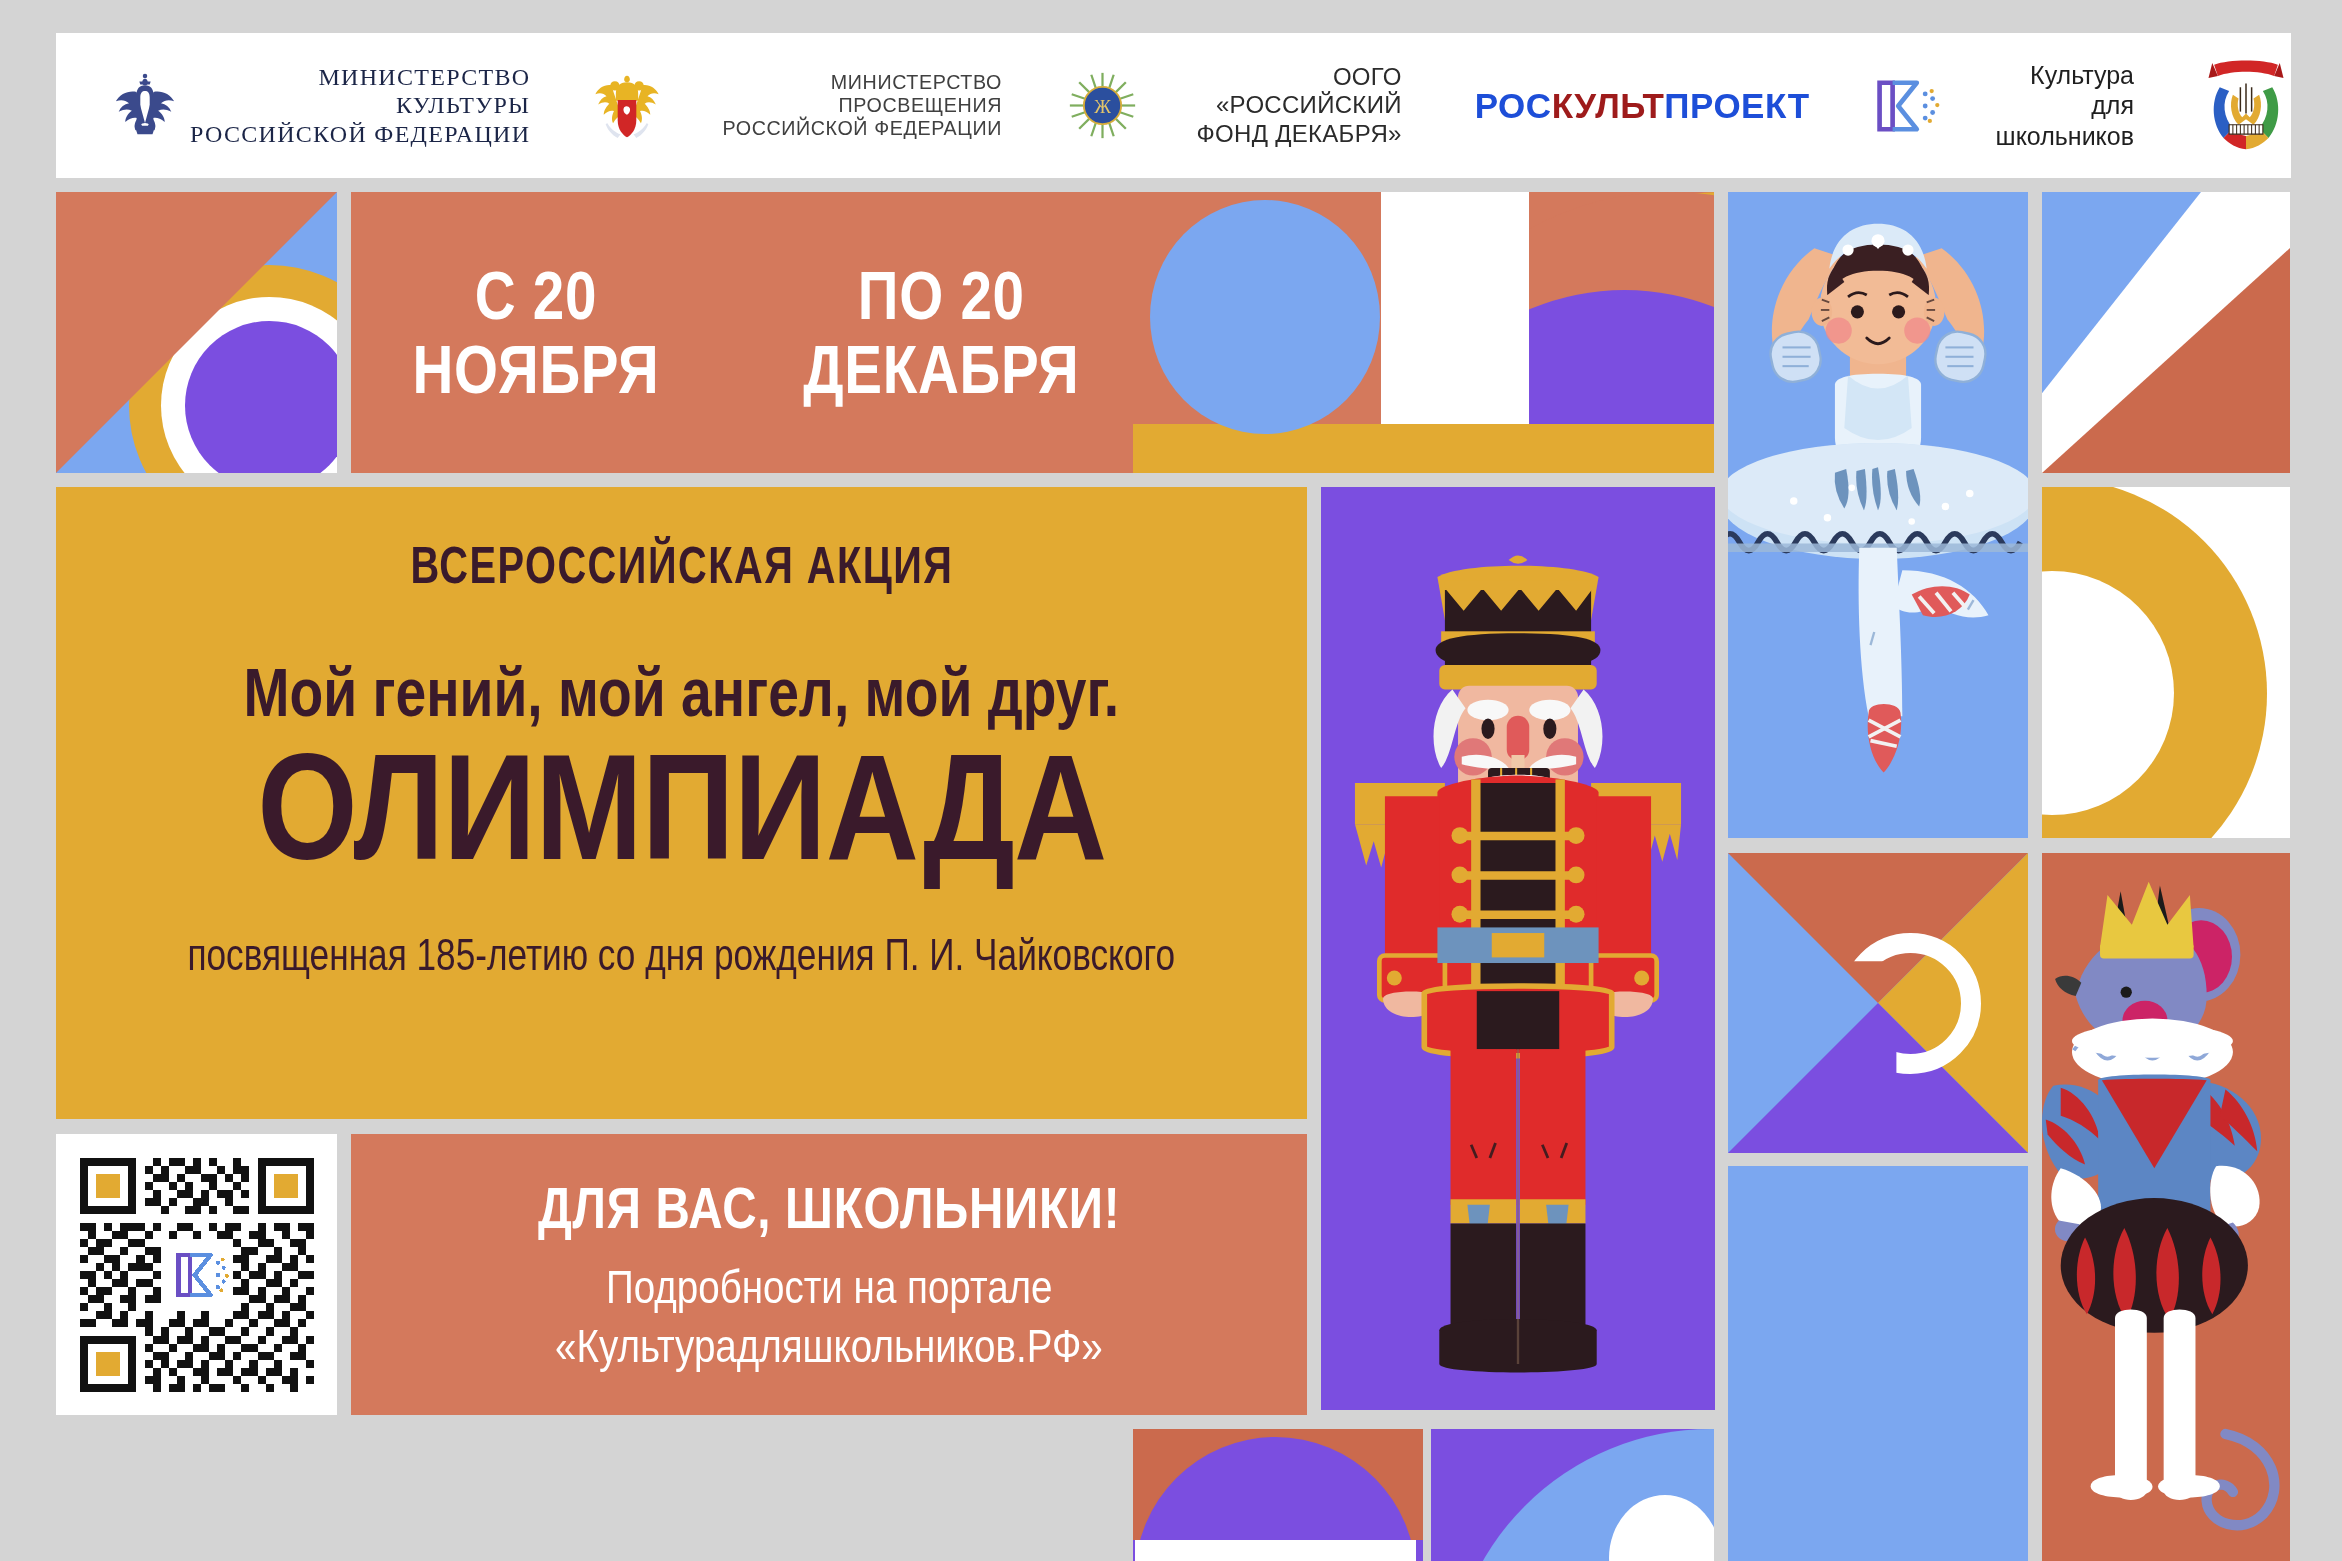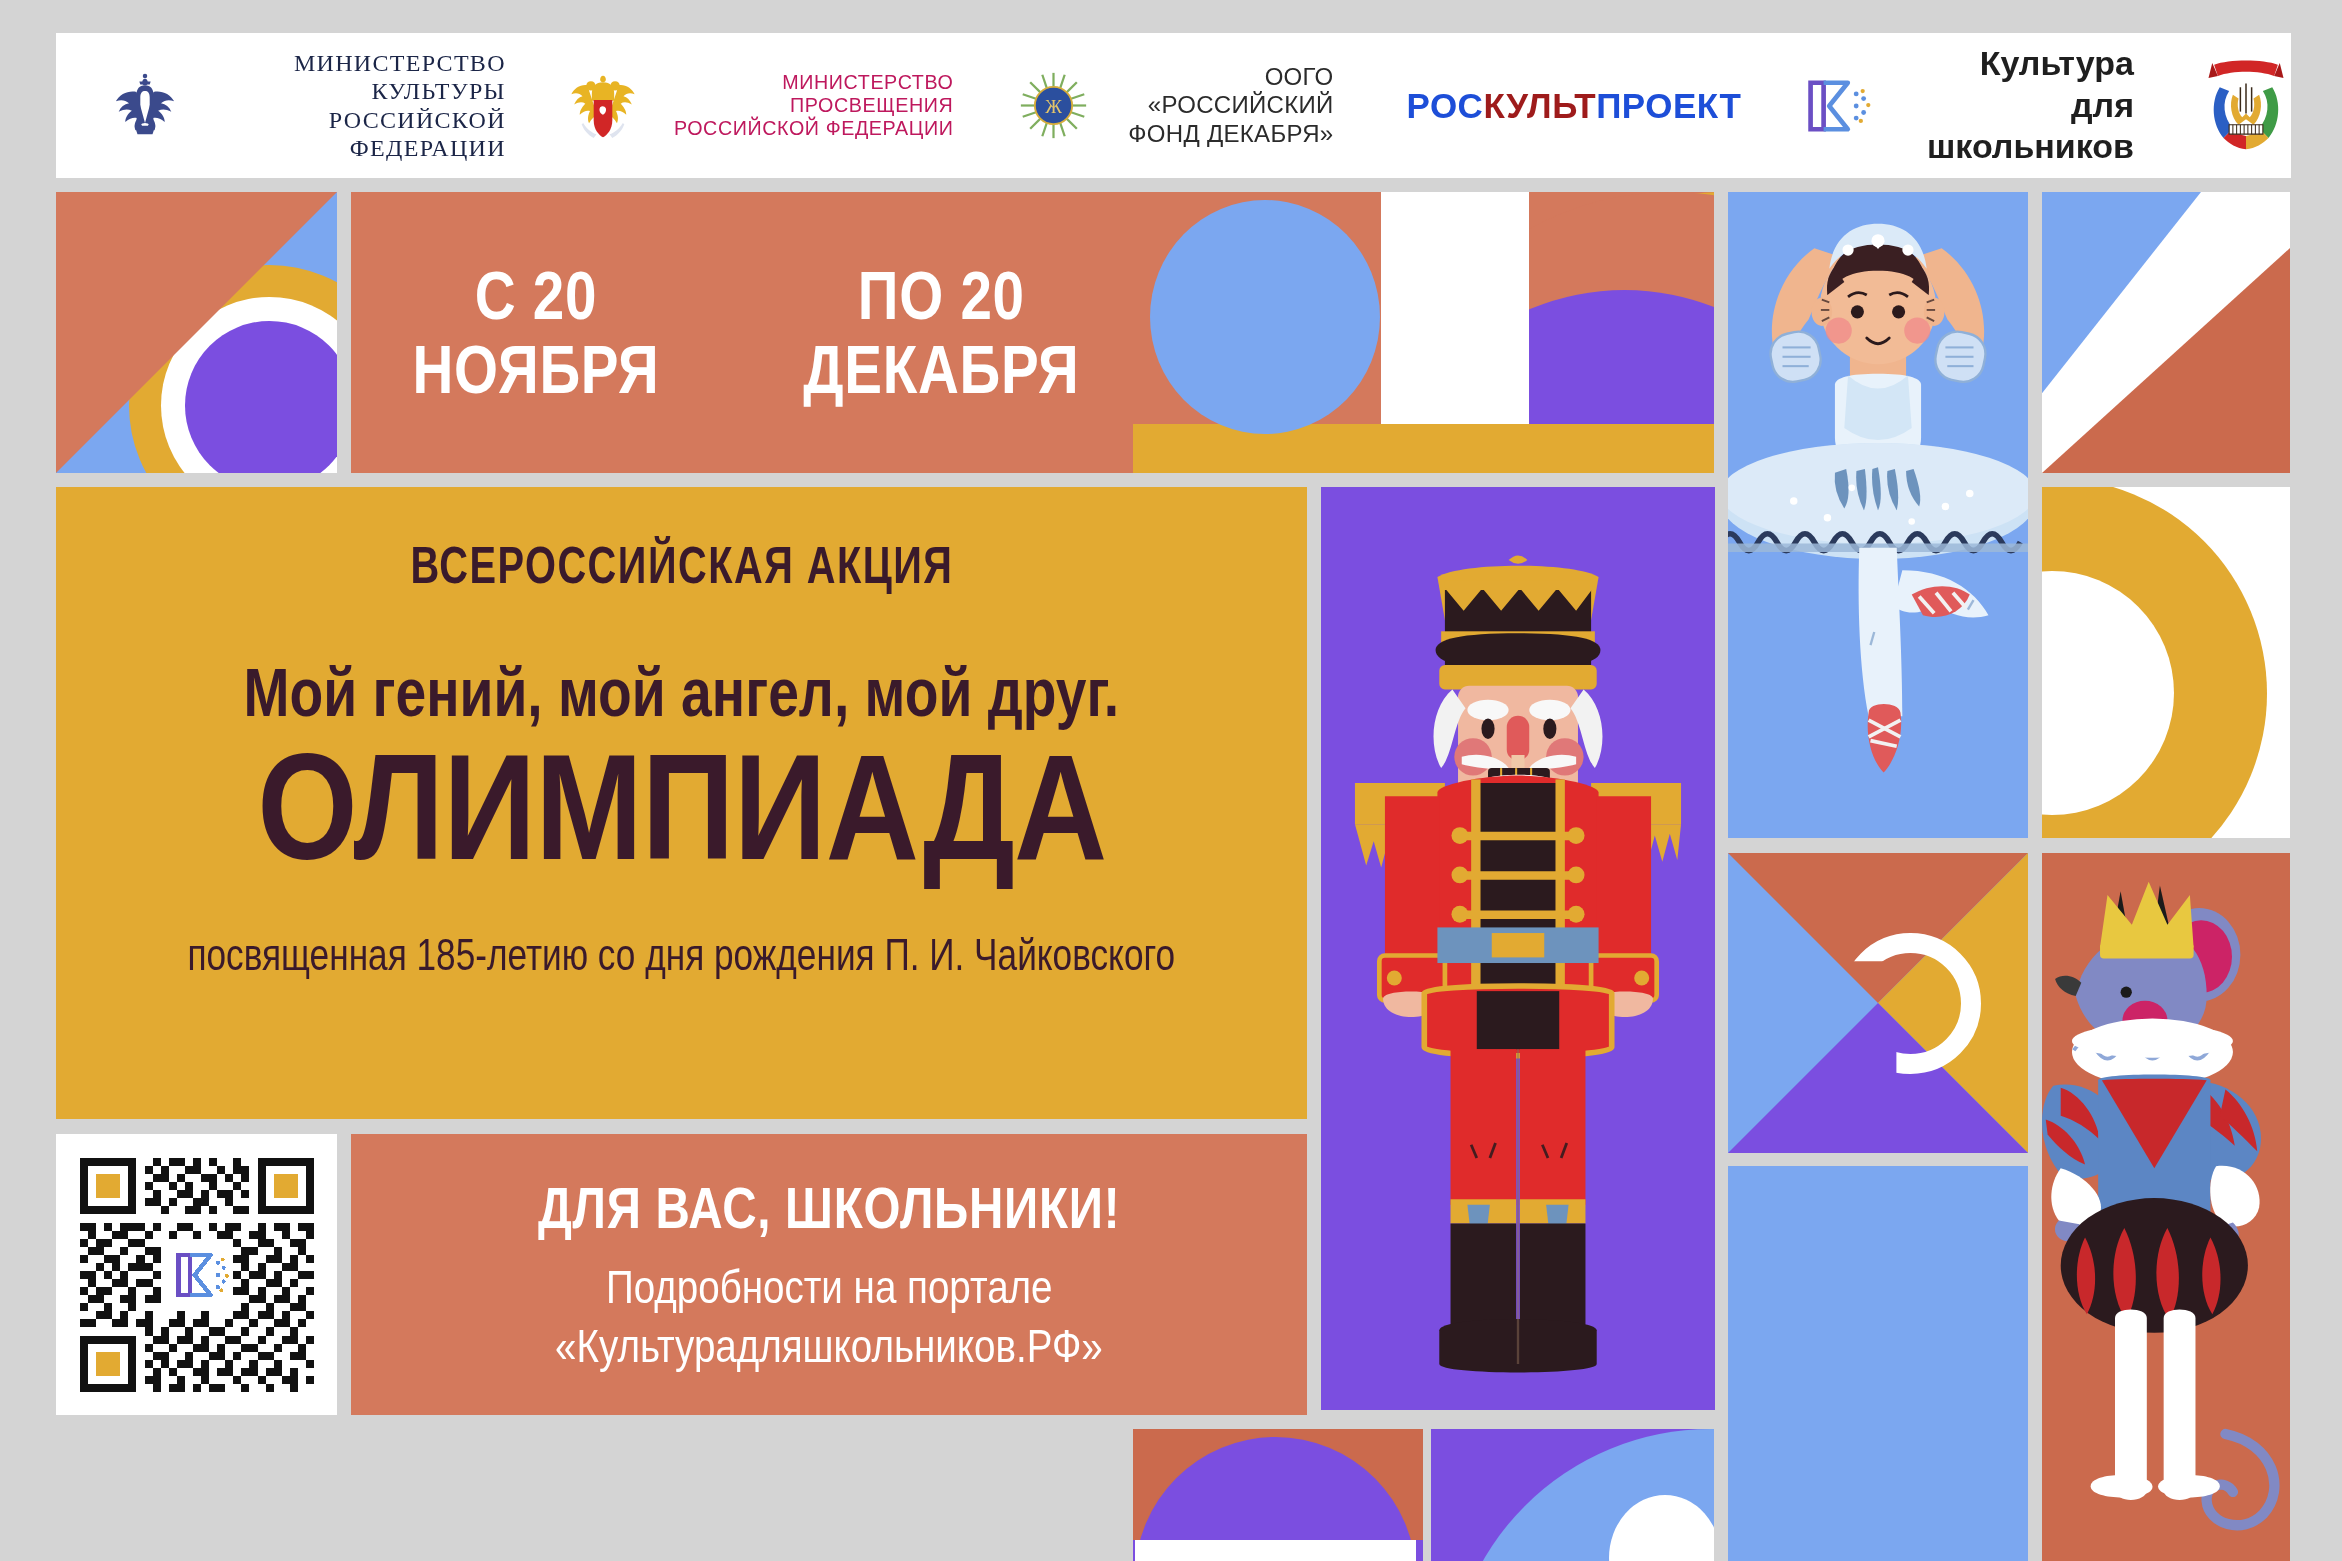--- a/index.html
+++ b/index.html
@@ -27,26 +27,26 @@
     height:100%;
   }
   .logo .mark{flex:0 0 auto;display:flex;align-items:center;justify-content:center;}
   .logo .txt{
     display:flex;flex-direction:column;justify-content:center;
     line-height:1.18;
   }
   .l1{margin-left:58px;}
   .l1 .txt{font-family:"Liberation Serif", serif;font-size:24px;letter-spacing:1.3px;color:#1b2547;}
   .l2{margin-left:64px;}
-  .l2 .txt{font-size:19.7px;letter-spacing:0.6px;color:#be185d;}
+  .l2 .txt{font-size:19.7px;letter-spacing:0.6px;color:#404040;}
   .l3{margin-left:66px;}
   .l3 .txt{font-size:24px;letter-spacing:0.3px;color:#2b2b2b;}
   .l4{margin-left:73px;}
   .l5{margin-left:64px;}
-  .l5 .txt{font-size:34px;font-weight:bold;color:#1f1f1f;line-height:1.22;}
+  .l5 .txt{font-size:25px;font-weight:normal;color:#1f1f1f;line-height:1.22;}
   .l6{margin-left:67px;}
 
   .rkp{font-size:35px;font-weight:bold;letter-spacing:0.5px;white-space:nowrap;}
   .rkp .blue{color:#1d4ed8;}
   .rkp .red{color:#9e1b1b;}
 
   
   .canvas{position:absolute;left:0;top:159px;width:2235px;height:1340px;}
   .cell{position:absolute;overflow:hidden;}
 

